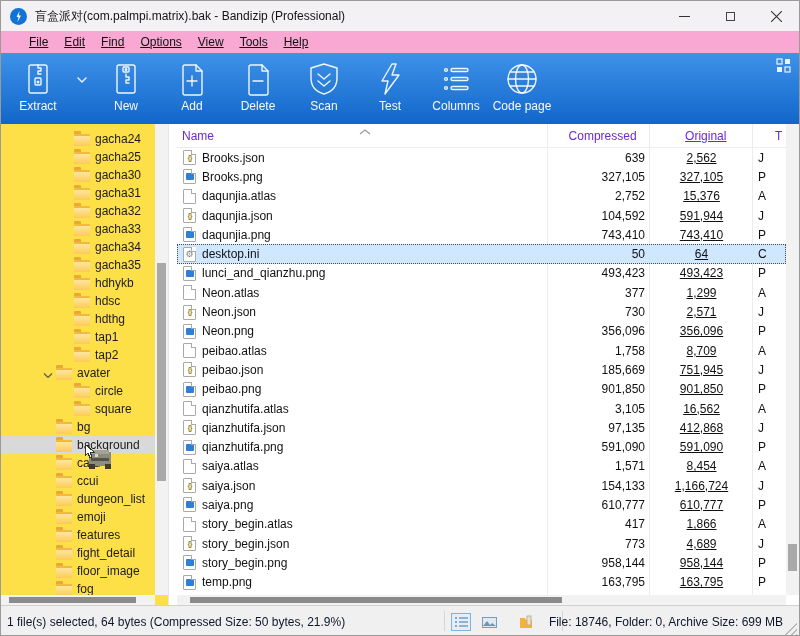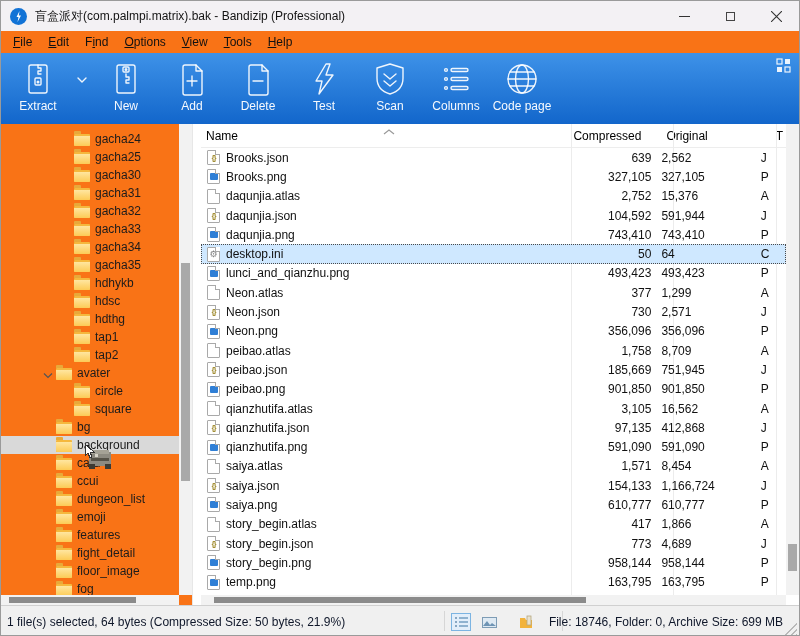--- a/index.html
+++ b/index.html
@@ -11,41 +11,41 @@
   
   .titlebar{height:30px;background:#f3f1f4;display:flex;align-items:center;padding-left:9px;}
   .appicon{width:17px;height:17px;border-radius:50%;background:#1273d6;position:relative;flex:0 0 auto;}
   .appicon svg{position:absolute;inset:0;}
   .title-text{margin-left:8px;color:#141414;font-size:12px;white-space:nowrap;overflow:hidden;}
   .winbtns{margin-left:auto;display:flex;height:100%;}
   .winbtn{width:46px;height:100%;display:flex;align-items:center;justify-content:center;color:#2b2b2b;font-size:13px;}
   .winbtn .maxbox{width:9px;height:9px;border:1px solid #444;}
 
   
-  .menubar{height:22px;background:#f97316;display:flex;align-items:center;padding-left:4px;}
+  .menubar{height:22px;background:#f9a8d4;display:flex;align-items:center;padding-left:20px;text-decoration:underline;}
   .menu-item{padding:2px 8px;color:#111;}
   .menu-item u{text-decoration:underline;}
 
   
   .toolbar{height:71px;background:linear-gradient(#3e92e8,#1266cb);display:flex;align-items:stretch;
            padding:0 4px;position:relative;}
   .tbtn-group{display:flex;align-items:stretch;}
   .tbtn{width:66px;display:flex;flex-direction:column;align-items:center;justify-content:flex-start;
         padding-top:7px;color:rgba(255,255,255,.96);}
   .tbtn .ticon{height:38px;display:flex;align-items:center;justify-content:center;}
   .tbtn .tlabel{font-size:12px;margin-top:1px;white-space:nowrap;}
   .tdrop{width:22px;display:flex;align-items:center;justify-content:center;color:rgba(255,255,255,.85);margin-top:-18px;}
   .tbtn svg, .tdrop svg{stroke:rgba(255,255,255,.92);fill:none;stroke-width:1.4;stroke-linecap:round;stroke-linejoin:round;}
   .layout-toggle{position:absolute;top:5px;right:8px;width:15px;height:15px;}
 
   
   .content{height:481px;display:flex;position:relative;background:#fff;}
 
   
-  .sidebar{width:192px;position:relative;background:#f97316;border-right:1px solid #e7e7e7;text-align:right;}
+  .sidebar{width:168px;position:relative;background:#fde047;border-right:1px solid #e7e7e7;text-align:right;}
   .tree{position:absolute;top:6px;left:0;right:13px;bottom:10px;overflow:hidden;}
   .srow{display:flex;align-items:center;height:18px;position:relative;white-space:nowrap;}
   .srow.selected{background:#d9d9d9;}
   .indent{flex:0 0 auto;position:relative;height:100%;}
   .chev{position:absolute;right:3px;top:4px;}
   .folder{flex:0 0 auto;width:16px;height:12px;background:#f5b83d;border-radius:1px;position:relative;margin-top:1px;}
   .folder::before{content:'';position:absolute;top:-3px;left:0;width:7px;height:3px;background:#e8a93a;border-radius:1px 1px 0 0;}
   .folder::after{content:'';position:absolute;left:0;right:0;top:2px;bottom:0;background:linear-gradient(#ffe6a0,#fccb56);border-radius:0 0 1px 1px;}
   .slabel{margin-left:5px;color:#1c1c1c;}
   
@@ -53,25 +53,25 @@
   .vthumb{position:absolute;left:2px;right:2px;background:#a9a9a9;}
   .hscroll{position:absolute;left:0;bottom:0;height:10px;background:#f2f2f2;}
   .hthumb{position:absolute;top:2px;bottom:2px;background:#8b8b8b;}
   .sidebar .vscroll{bottom:10px;}
 
   
   .splitter{width:8px;background:#fff;}
 
   
   .flist{flex:1;position:relative;background:#fff;overflow:hidden;}
-  .fheader{height:24px;display:flex;align-items:center;border-bottom:1px solid #ededed;color:#000000;position:relative;gap:15px;}
+  .fheader{height:24px;display:flex;align-items:center;border-bottom:1px solid #ededed;color:#6d28d9;position:relative;gap:15px;}
   .hcell{padding:0 5px;}
   .col-name{width:370px;}
   .col-comp{width:102px;text-align:right;}
-  .col-orig{width:103px;text-align:left;}
+  .col-orig{width:103px;text-align:center;text-decoration:underline;}
   .col-type{width:30px;}
   .sortmark{position:absolute;left:182px;top:0px;}
   .coldiv{position:absolute;top:0;bottom:10px;width:1px;background:#ececec;}
   .rows{position:absolute;top:24px;left:0;right:13px;bottom:10px;}
   .frow{display:flex;align-items:center;height:19.3px;border:1px solid transparent;}
   .frow.selected{background:#cfe8ff;border:1px dotted #4a4a4a;}
   .fcell{padding:0 5px;white-space:nowrap;overflow:hidden;}
   .fcell.name{display:flex;align-items:center;}
   .fname{margin-left:6px;}
   .num{font-variant-numeric:tabular-nums;}
@@ -192,36 +192,36 @@
             <line x1="13" y1="20" x2="23" y2="20"></line>
           </svg>
         </span>
                    <span class="tlabel">Delete</span>
       </div>
     </div>
     <div class="tbtn-group">
       <div class="tbtn">
         <span class="ticon">
           <svg viewBox="0 0 36 36" width="36" height="36">
-            <path d="M20 3 L10 20 H16 L13 33 L27 14 H20 L24 3 Z"></path>
+            <path d="M18 3 L31 7 V17 C31 26 25 31 18 33 C11 31 5 26 5 17 V7 Z"></path>
+            <polyline points="12,13 18,18 24,13"></polyline>
+            <polyline points="12,20 18,25 24,20"></polyline>
           </svg>
         </span>
-                   <span class="tlabel">Test</span>
+                   <span class="tlabel">Scan</span>
       </div>
     </div>
     <div class="tbtn-group">
       <div class="tbtn">
         <span class="ticon">
           <svg viewBox="0 0 36 36" width="36" height="36">
-            <path d="M18 3 L31 7 V17 C31 26 25 31 18 33 C11 31 5 26 5 17 V7 Z"></path>
-            <polyline points="12,13 18,18 24,13"></polyline>
-            <polyline points="12,20 18,25 24,20"></polyline>
+            <path d="M20 3 L10 20 H16 L13 33 L27 14 H20 L24 3 Z"></path>
           </svg>
         </span>
-                   <span class="tlabel">Scan</span>
+                   <span class="tlabel">Test</span>
       </div>
     </div>
     <div class="tbtn-group">
       <div class="tbtn">
         <span class="ticon">
           <svg viewBox="0 0 36 36" width="36" height="36">
             <circle cx="8" cy="9" r="1.4"></circle>
             <rect x="13" y="7.5" width="17" height="3" rx="1.5"></rect>
             <circle cx="8" cy="18" r="1.4"></circle>
             <rect x="13" y="16.5" width="17" height="3" rx="1.5"></rect>

